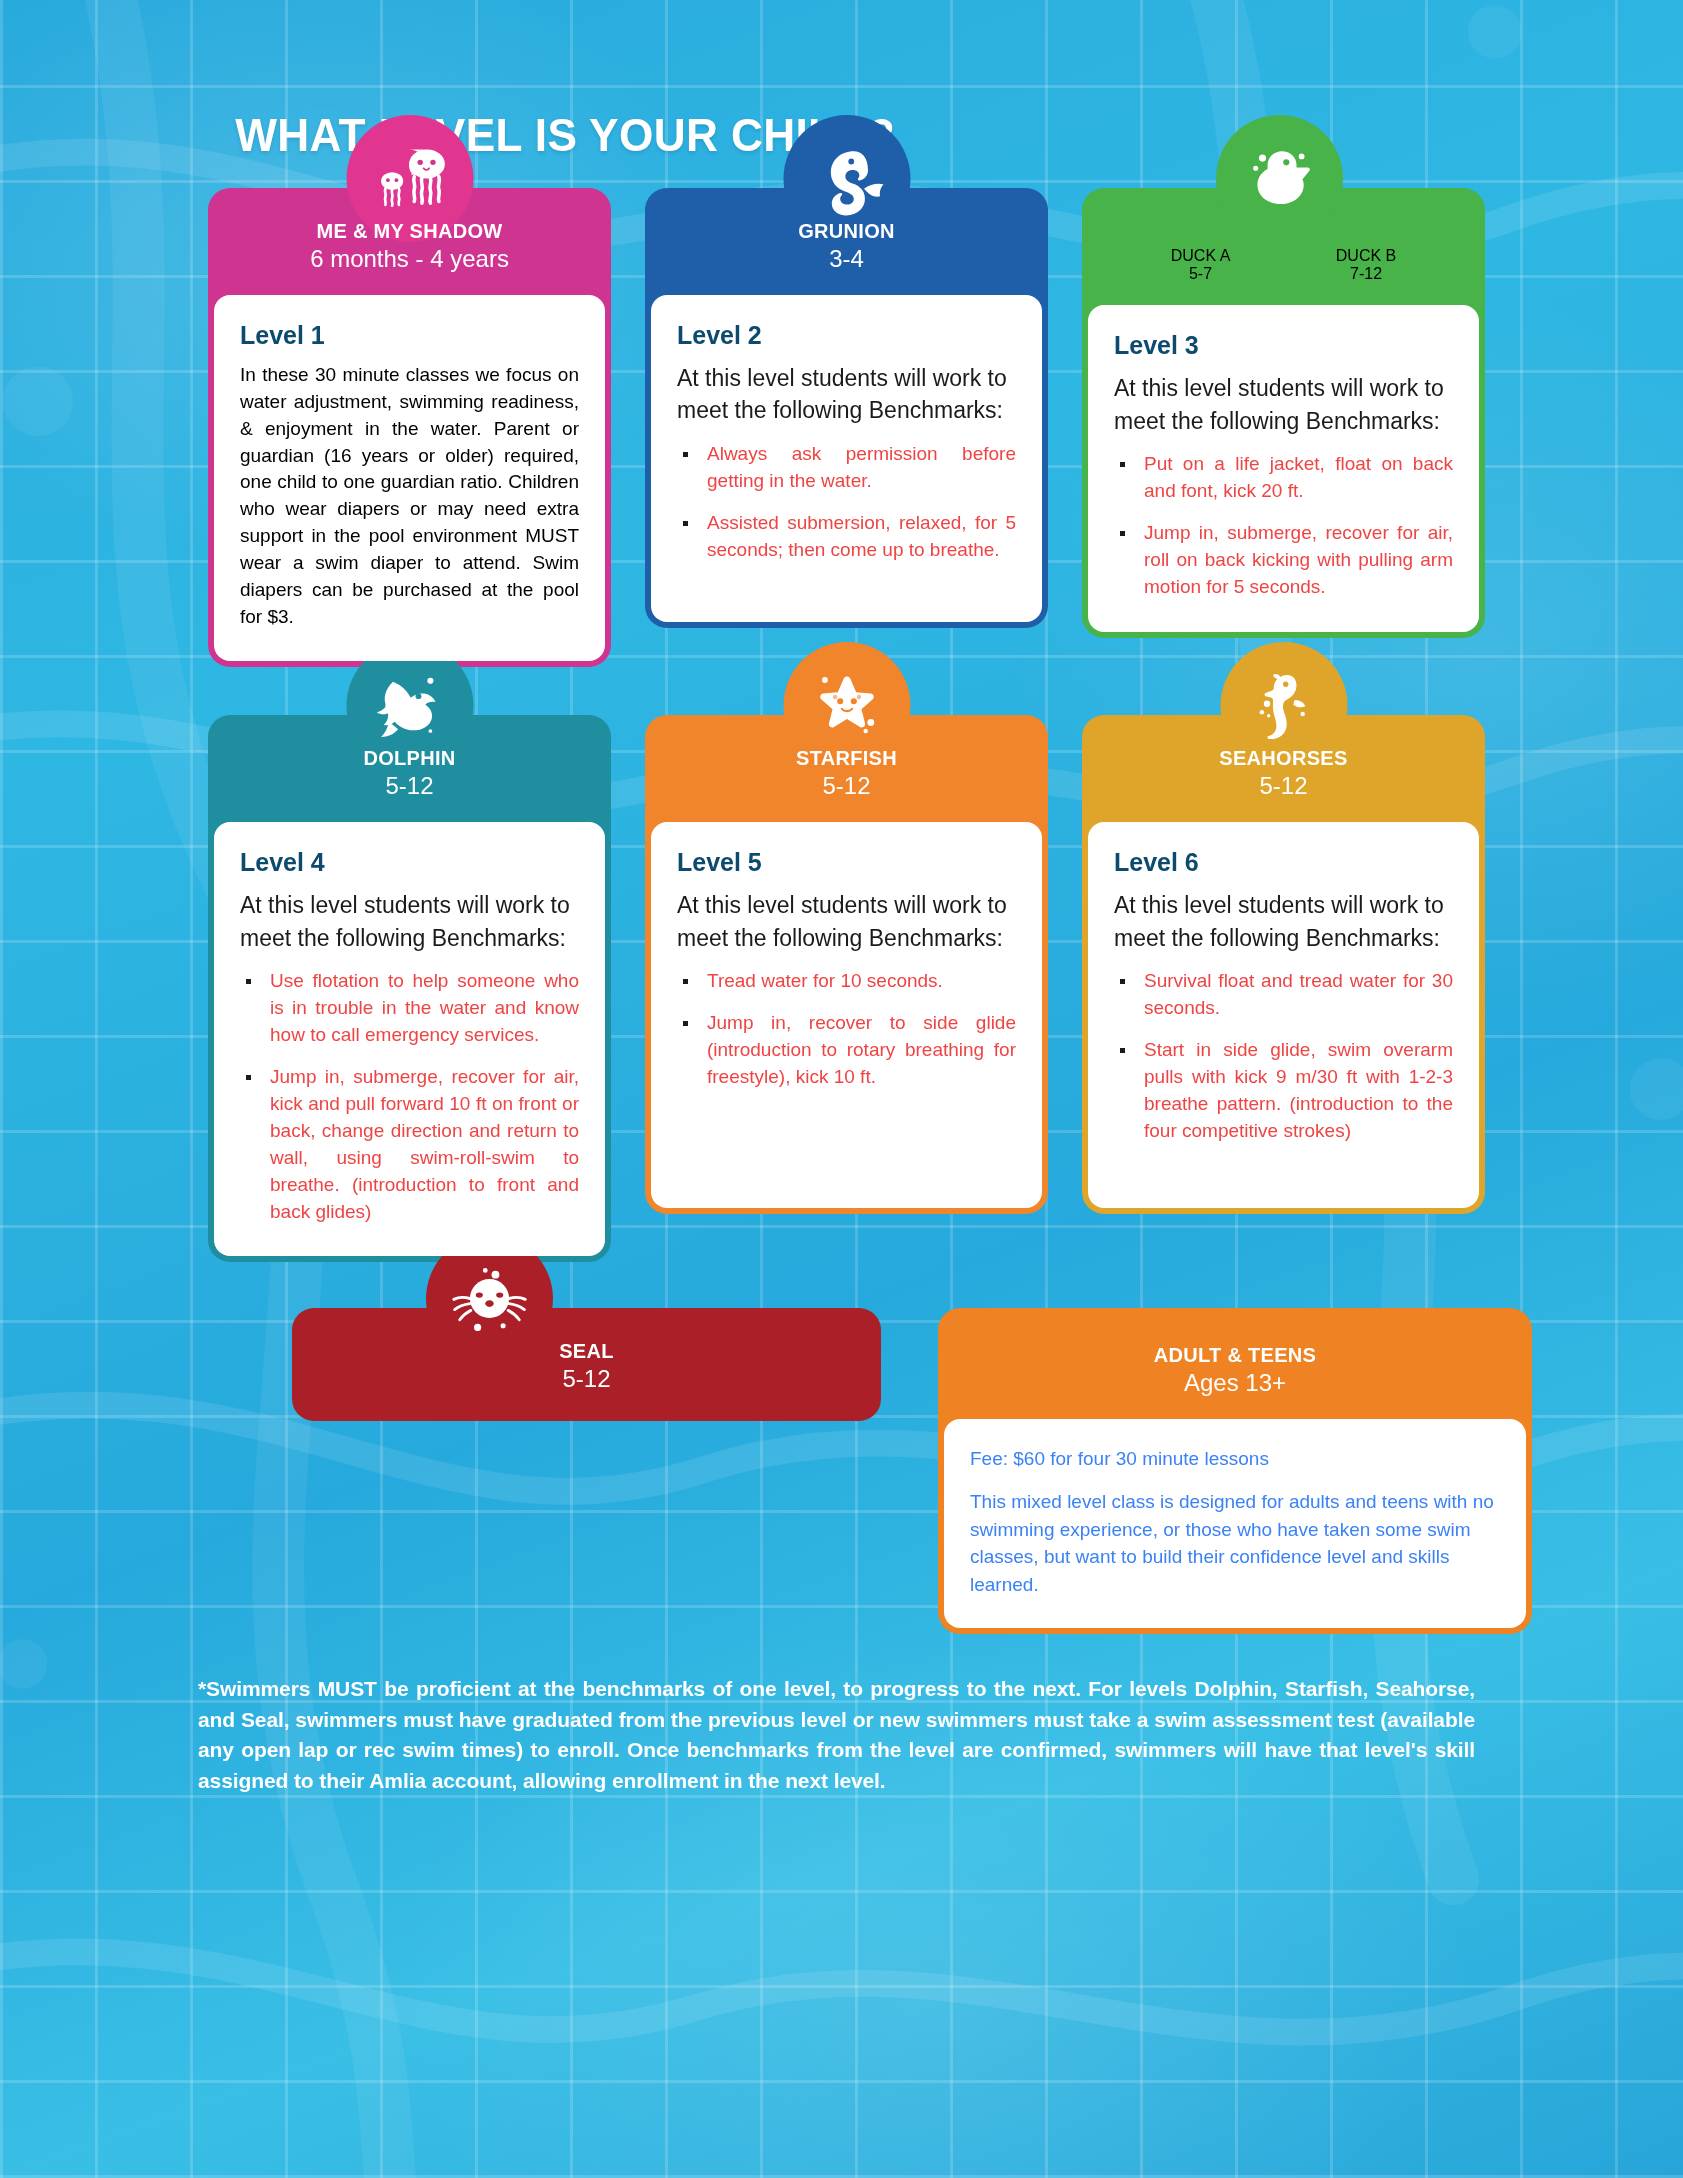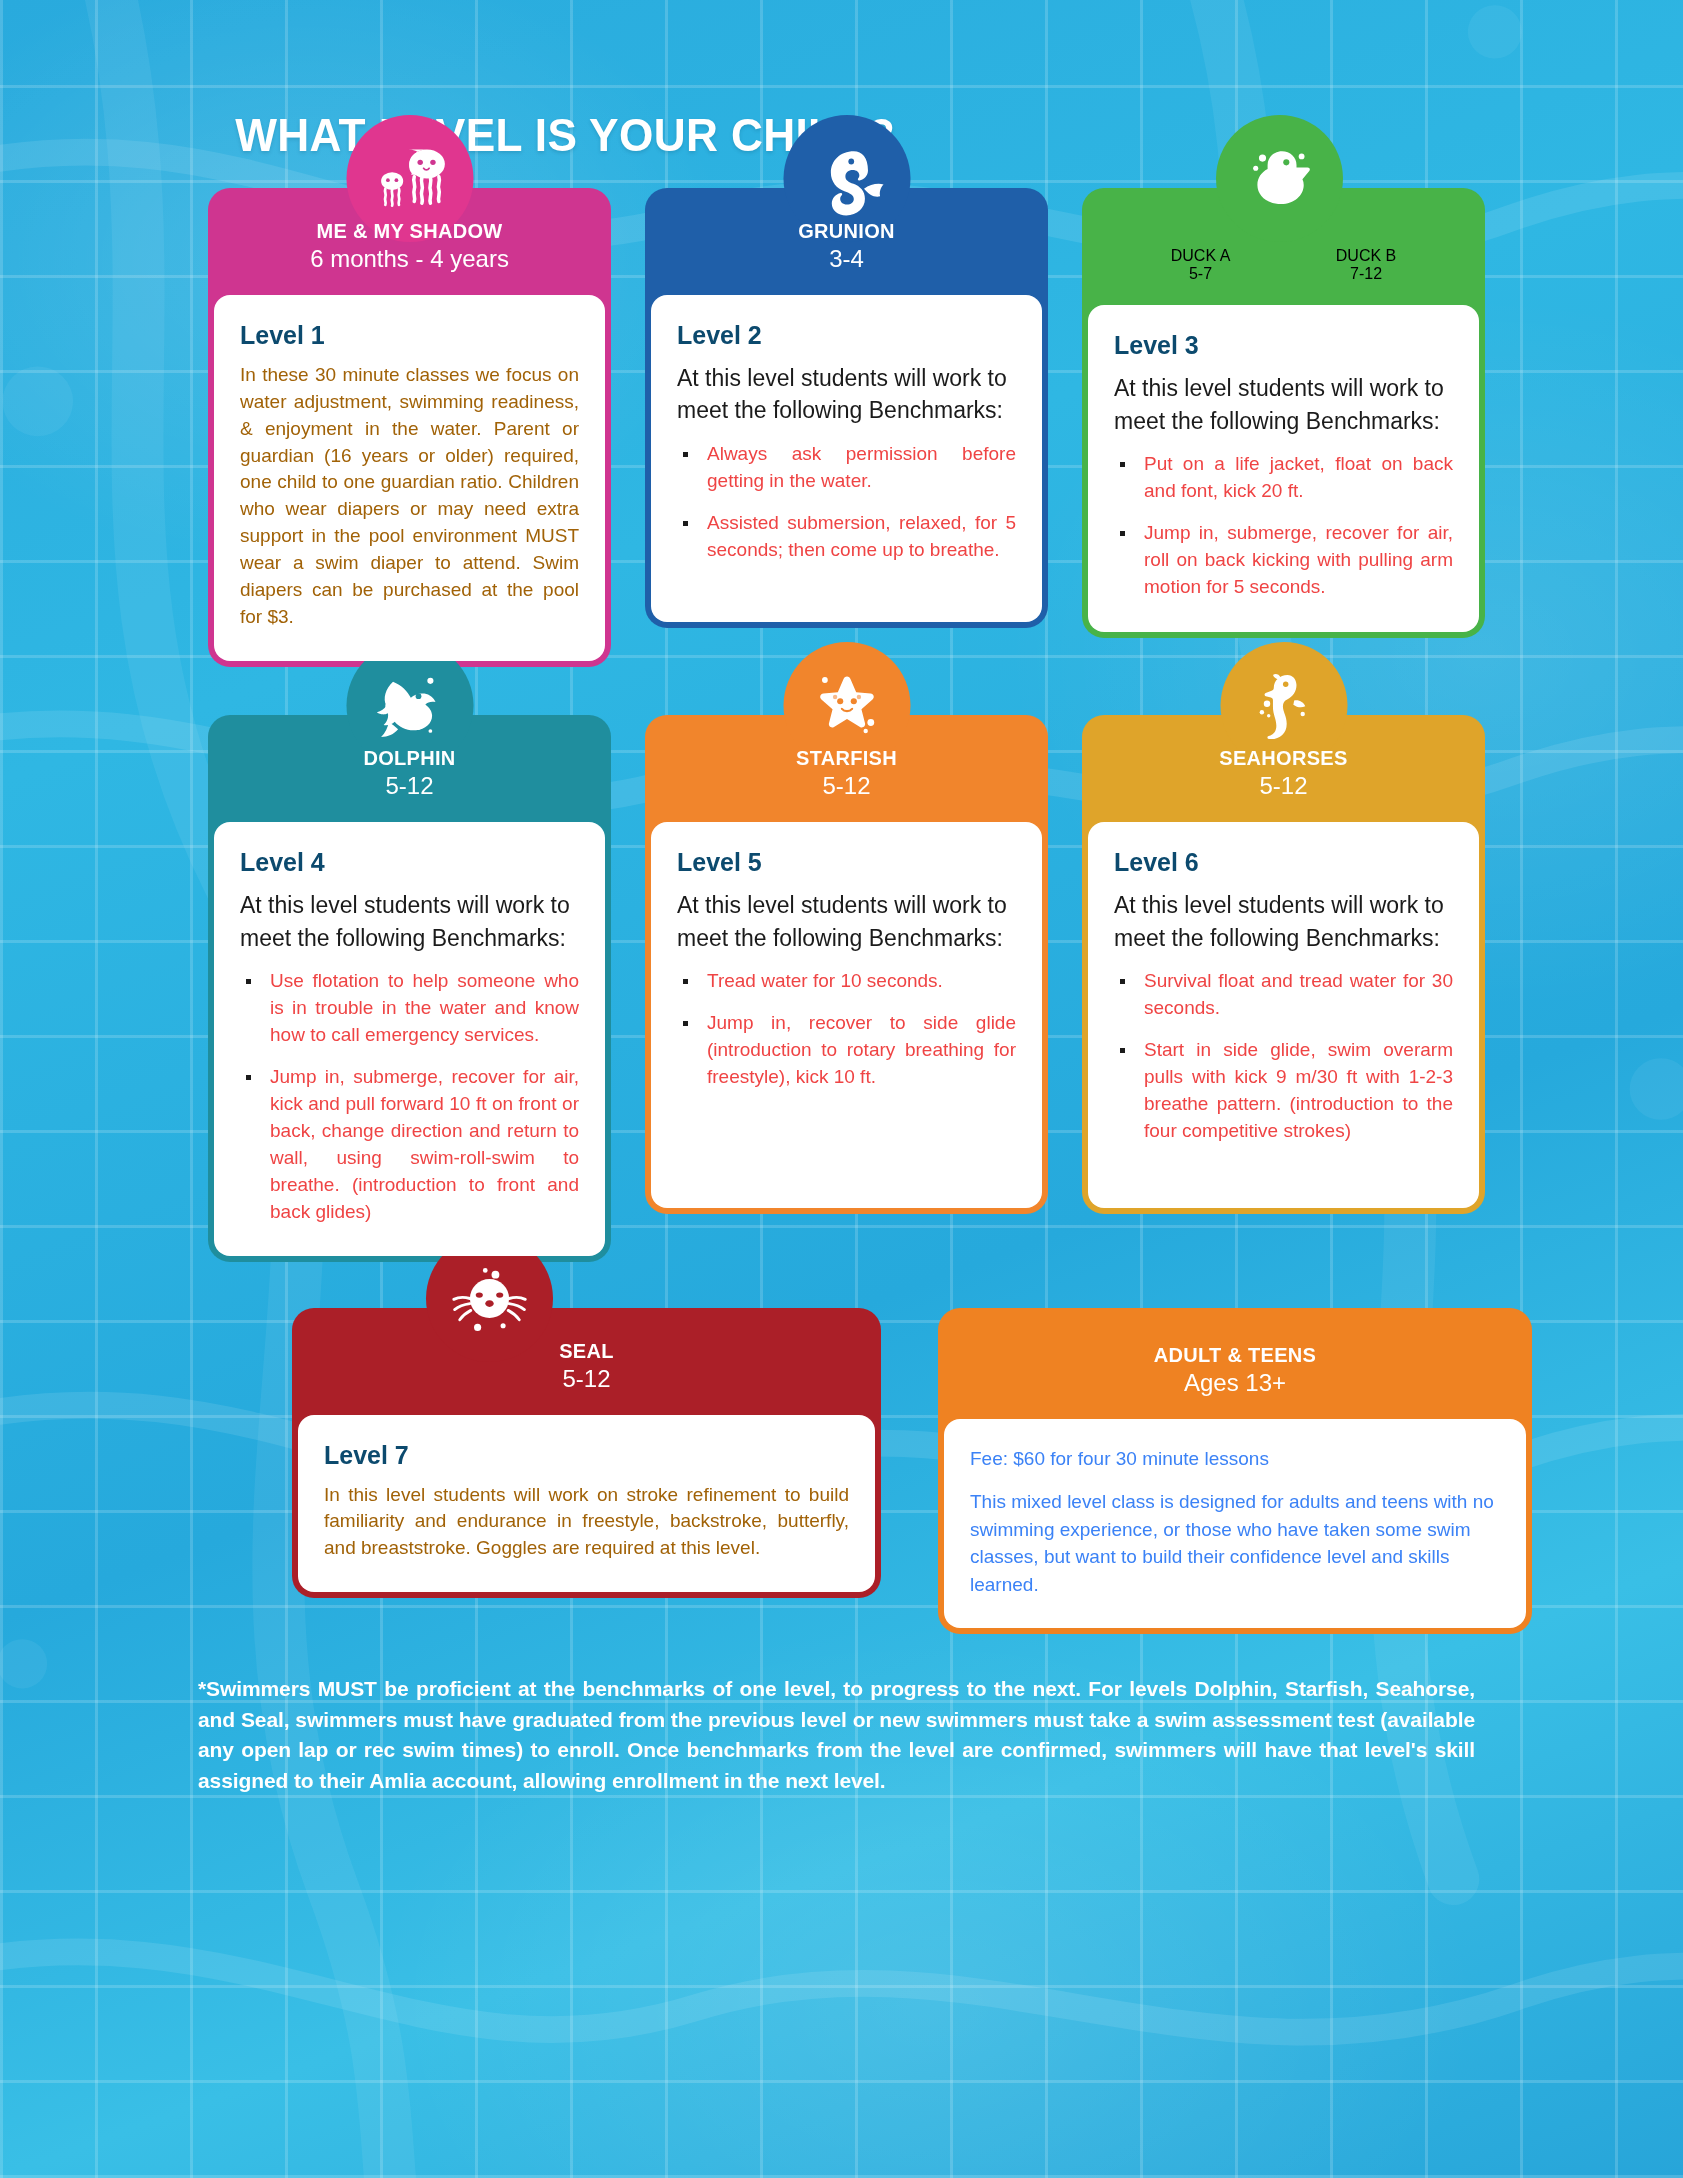--- a/index.html
+++ b/index.html
@@ -129,21 +129,21 @@
   }
   .lvl {
     font-size: 25px;
     font-weight: bold;
     color: #0c4a6e;
     margin-bottom: 12px;
   }
   .para {
     font-size: 19px;
     line-height: 1.42;
-    color: #a16207;
+    color: #000000;
     text-align: justify;
   }
   .intro { font-size: 23px; line-height: 1.42; color: #1b1b1b; }
   ul.bl {
     margin: 14px 0 0 0;
     padding: 0;
     list-style: none;
   }
   ul.bl li {
     position: relative;
@@ -420,24 +420,20 @@
           <circle cx="57" cy="22" r="4.6"></circle>
           <circle cx="45" cy="17" r="2.8"></circle>
           <circle cx="36" cy="84" r="4.2"></circle>
           <circle cx="66" cy="82" r="3"></circle>
         </svg>
       </div>
       <div class="card-head">
         <div class="name">SEAL</div>
         <div class="age">5-12</div>
       </div>
-      <div class="card-body">
-        <div class="lvl">Level 7</div>
-        <p class="para">In this level students will work on stroke refinement to build familiarity and endurance in freestyle, backstroke, butterfly, and breaststroke. Goggles are required at this level.</p>
-      </div>
     </div>
 
     <div class="card c-orange2 adult-card">
       <div class="card-head">
         <div class="name">ADULT &amp; TEENS</div>
         <div class="age">Ages 13+</div>
       </div>
       <div class="card-body">
         <p class="fee">Fee: $60 for four 30 minute lessons</p>
         <p>This mixed level class is designed for adults and teens with no swimming experience, or those who have taken some swim classes, but want to build their confidence level and skills learned.</p>

